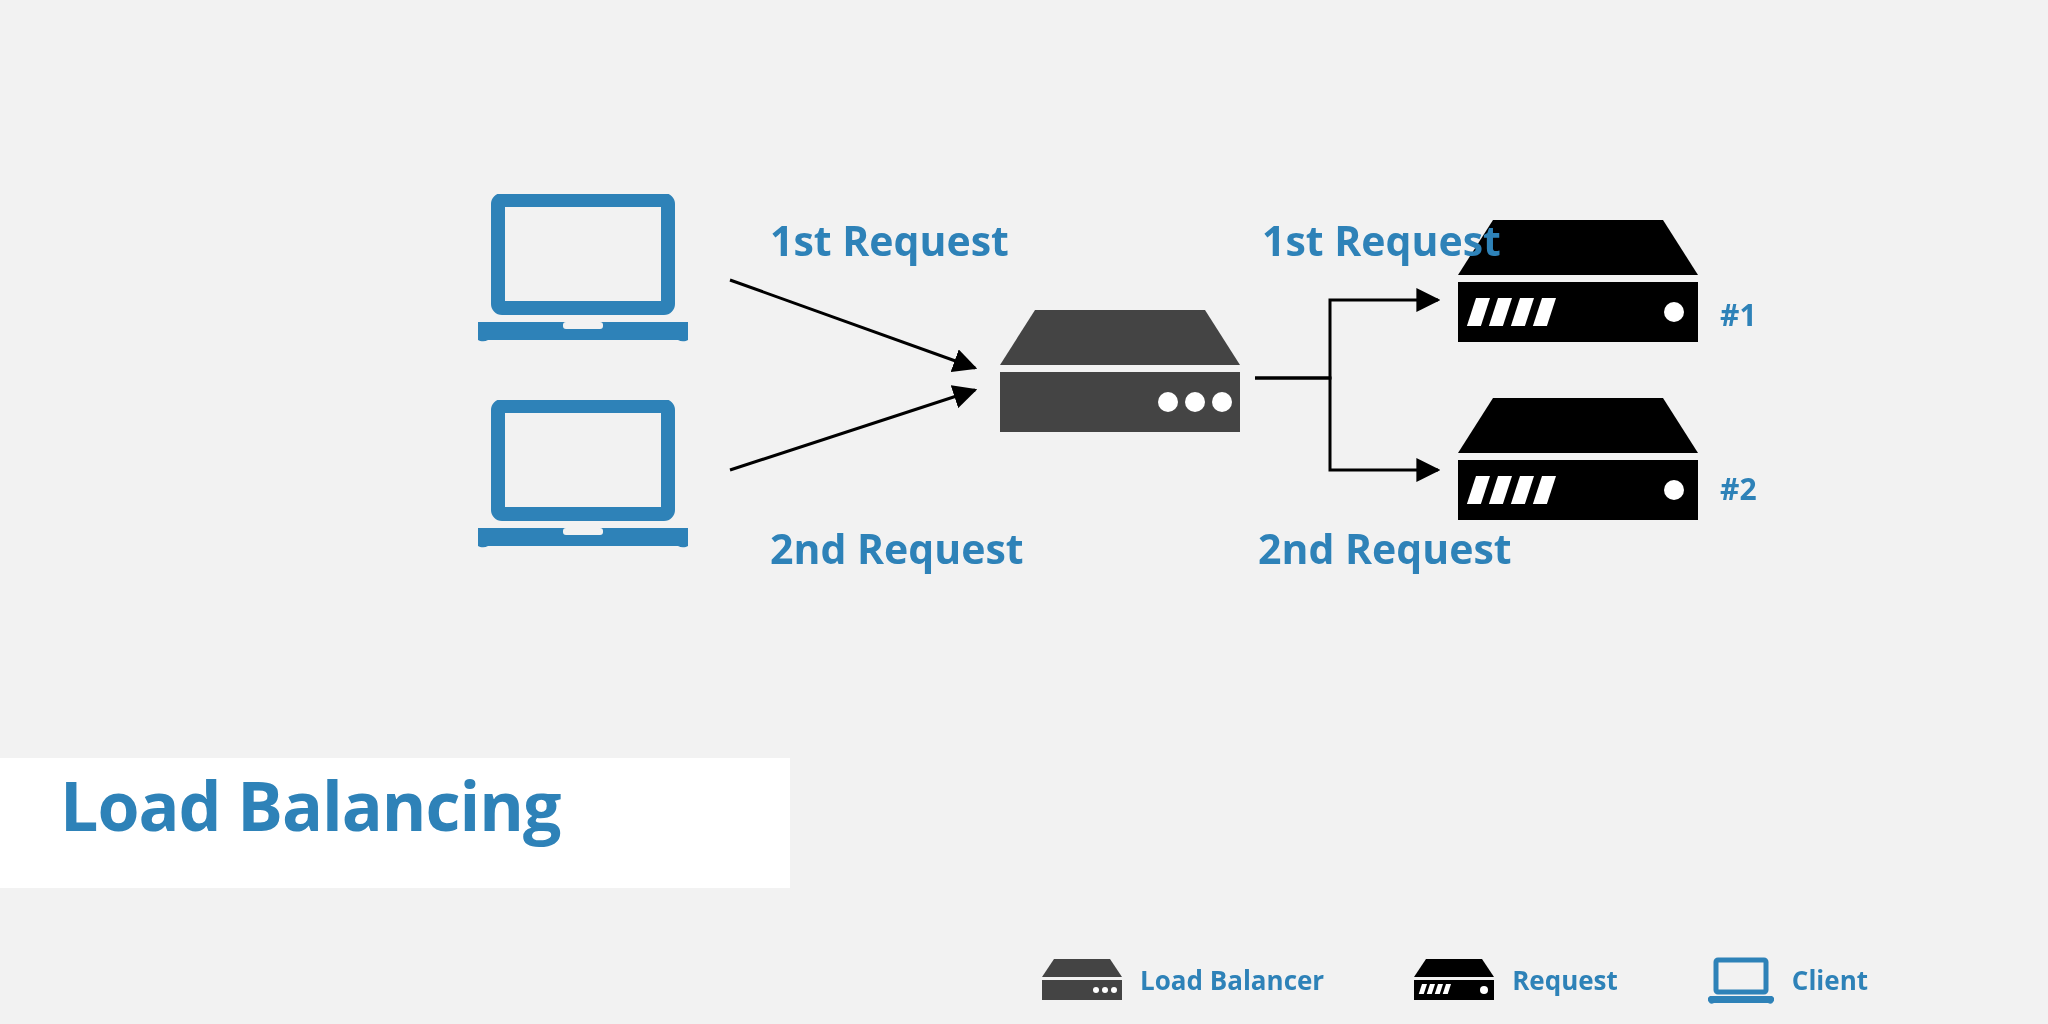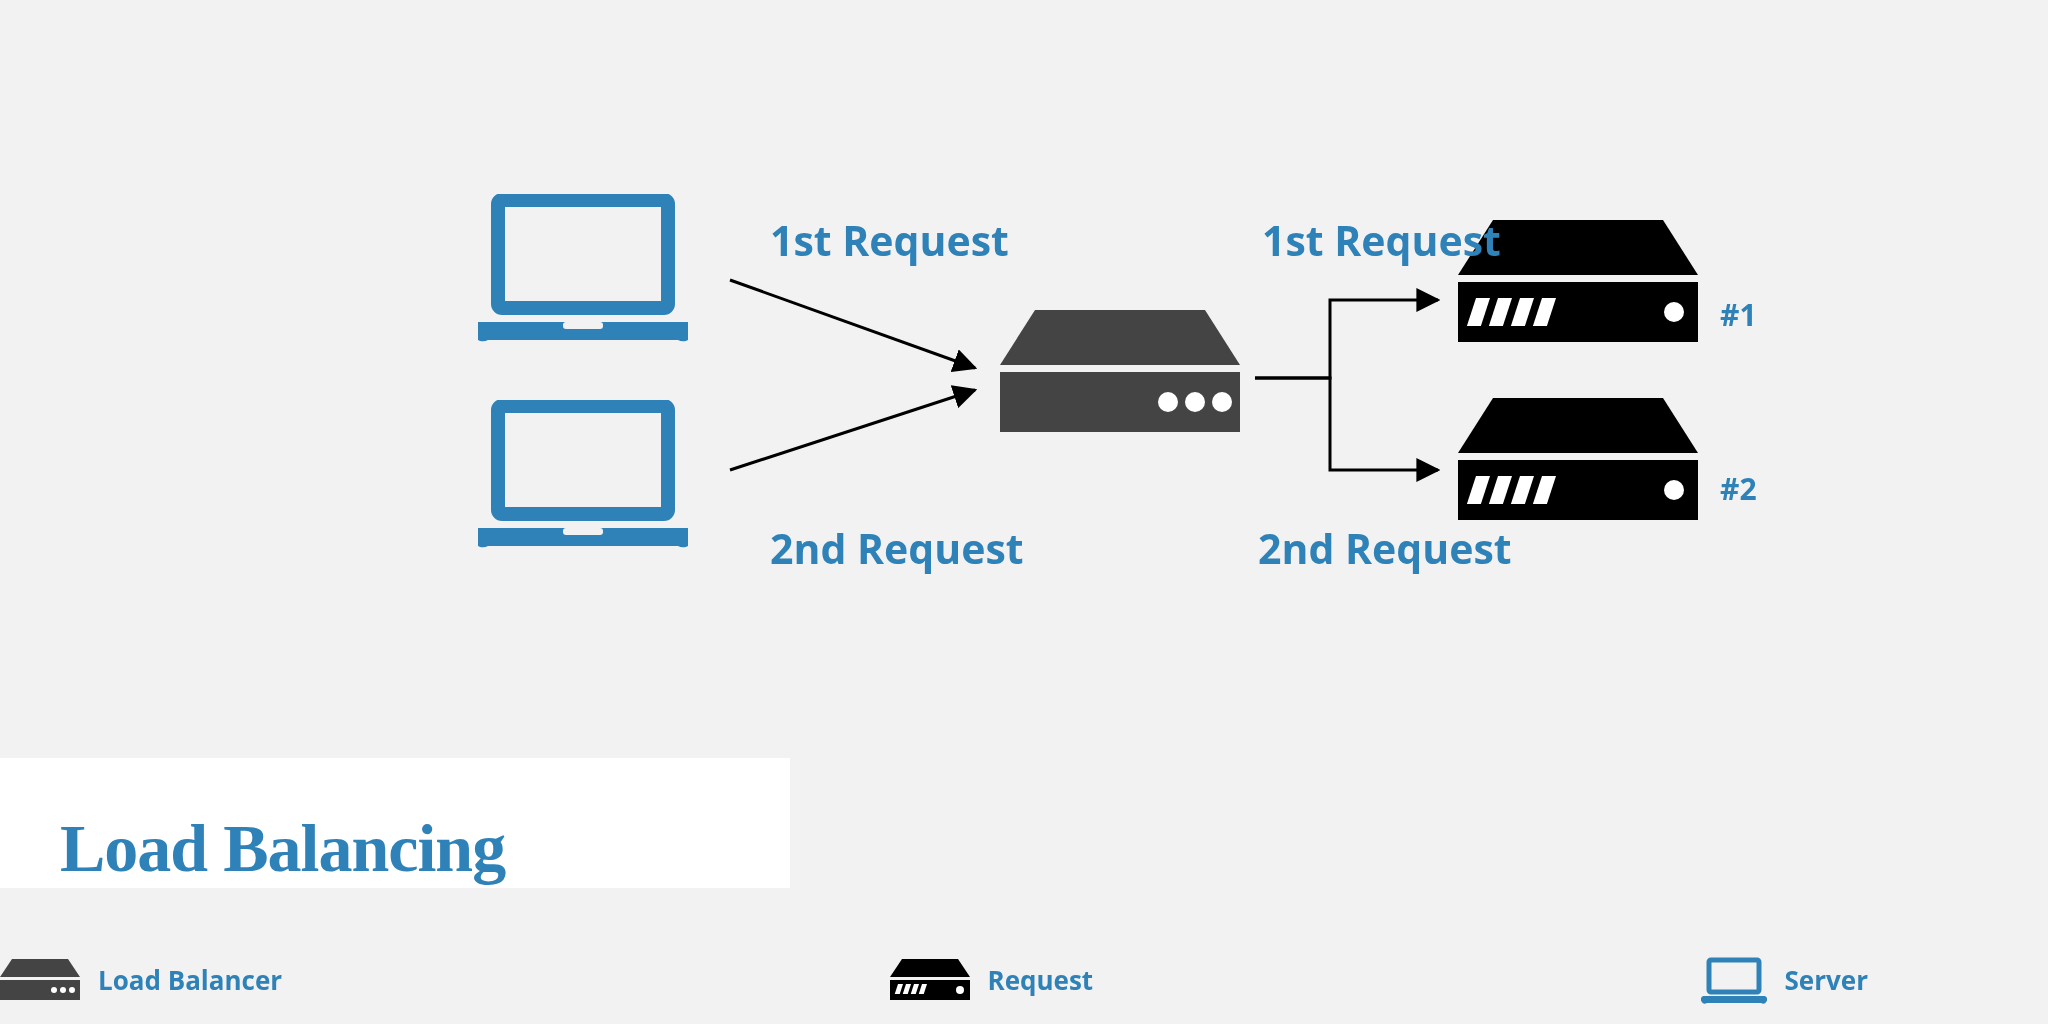--- a/index.html
+++ b/index.html
@@ -25,37 +25,36 @@
     font-size: 30px;
   }
   .title-box {
     position: absolute;
     left: 0;
     top: 758px;
     width: 790px;
     height: 130px;
     background: #ffffff;
     display: flex;
-    align-items: flex-end;
+    align-items: flex-start;
     padding-left: 60px;
-    font-family: Liberation Serif, serif;
   }
   .title-box span {
     color: #2e82b8;
     font-weight: 700;
     font-size: 68px;
     letter-spacing: -1px;
   }
   .legend {
     position: absolute;
     left: 0;
     right: 0;
     bottom: 20px;
     display: flex;
-    justify-content: space-between;
+    justify-content: flex-end;
     align-items: center;
     gap: 90px;
     padding-right: 180px;
     margin-top: 45px;
   }
   .legend-item {
     display: flex;
     align-items: center;
     gap: 18px;
   }
@@ -191,15 +190,15 @@
   <div class="legend-item">
     <svg width="80" height="42">
         <use href="#server-sm"></use>
       </svg>
     <span class="lg-label">Request</span>
   </div>
   <div class="legend-item">
     <svg width="66" height="48">
         <use href="#laptop-sm"></use>
       </svg>
-    <span class="lg-label">Server</span>
+    <span class="lg-label">Client</span>
   </div>
 </div>
 
 </body></html>

